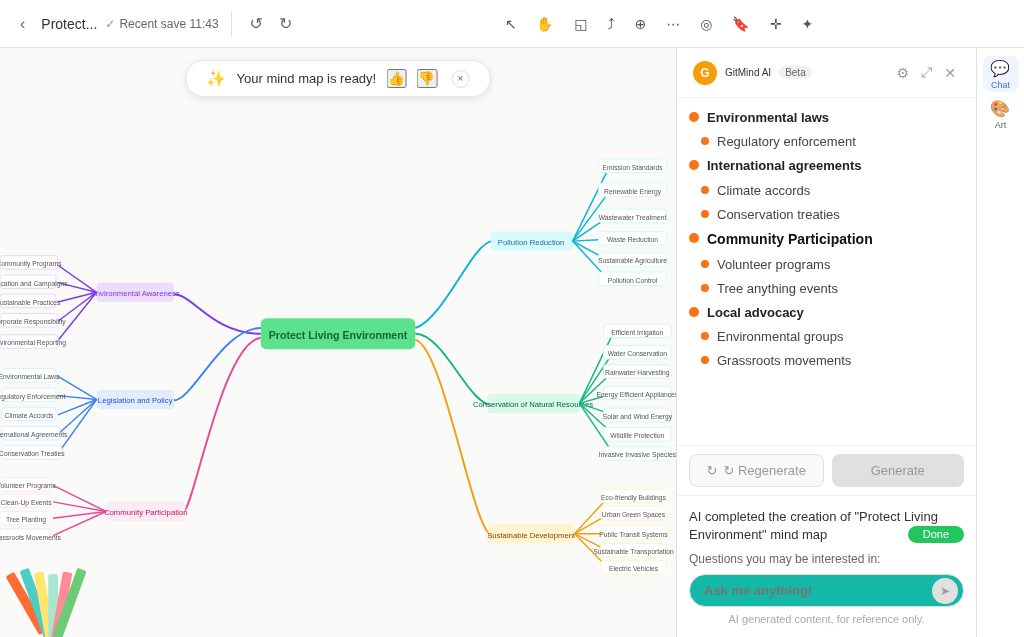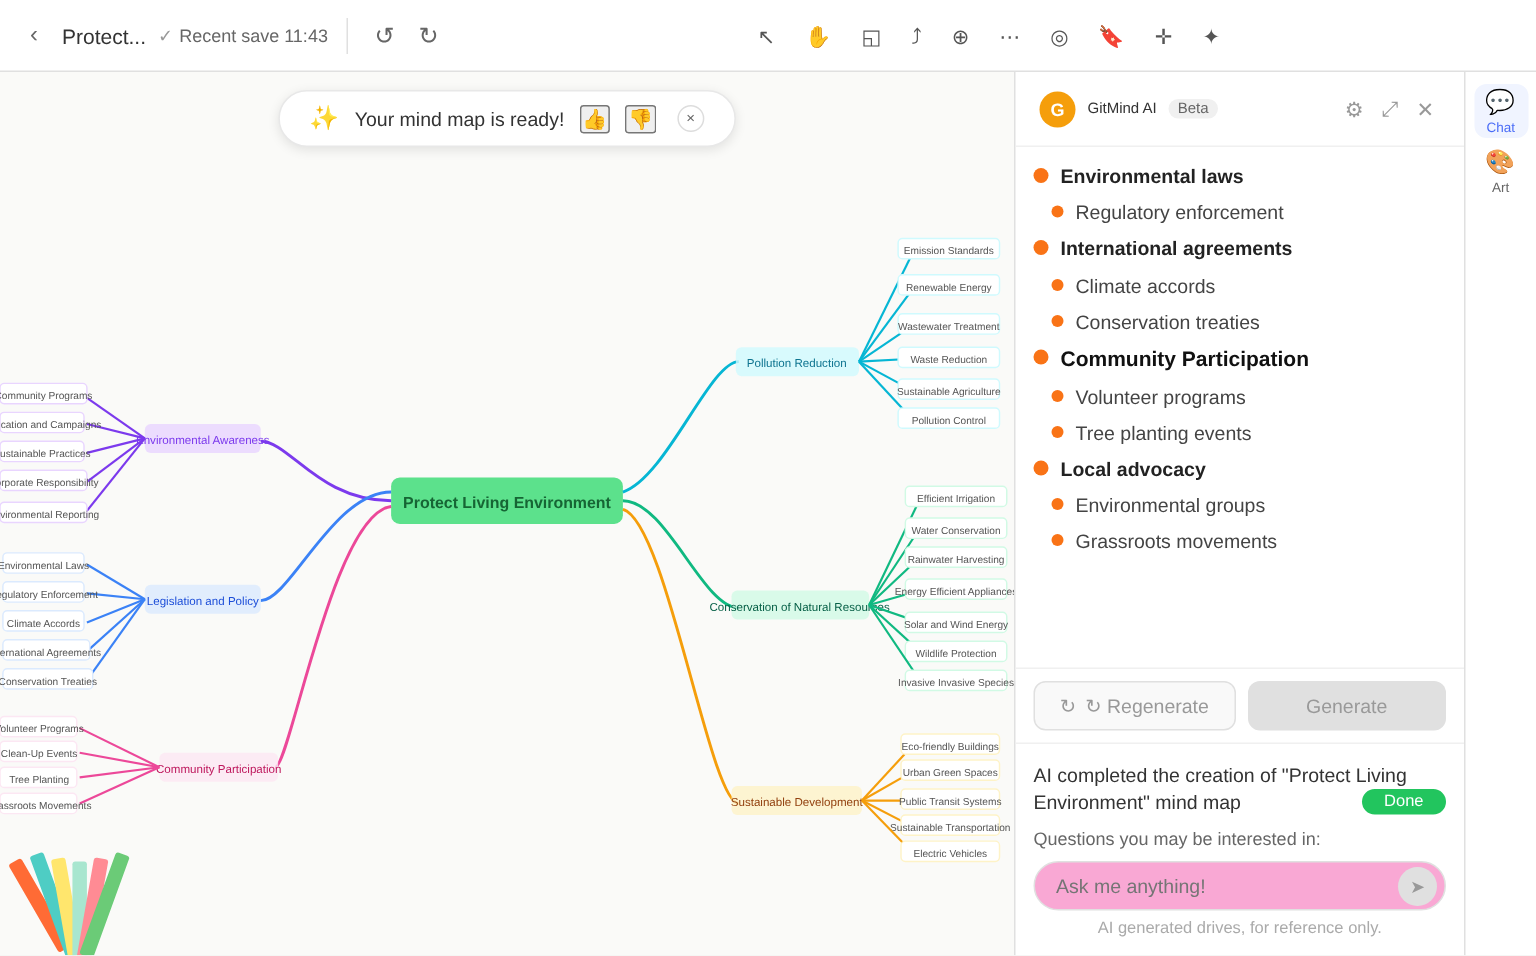--- a/index.html
+++ b/index.html
@@ -229,21 +229,22 @@
       margin-bottom: 6px;
     }
     .ask-input {
       width: 100%;
       border: 1px solid #e0e0e0;
       border-radius: 20px;
       padding: 8px 36px 8px 14px;
       font-size: 13px;
       color: #333;
       outline: none;
-      background: #f9a8d4;
+      background: #14b8a6;
+      font-weight: bold;
     }
     .send-btn {
       position: absolute;
       right: 6px;
       top: 50%;
       transform: translateY(-50%);
       background: #e0e0e0;
       border: none;
       border-radius: 50%;
       width: 26px;
@@ -510,21 +511,21 @@
           <div class="topic-item level-1 highlight">
             <span class="topic-bullet" style="background: rgb(249, 115, 22);"></span>
             <span>Community Participation</span>
           </div>
           <div class="topic-item level-2">
             <span class="topic-bullet" style="background: rgb(249, 115, 22);"></span>
             <span>Volunteer programs</span>
           </div>
           <div class="topic-item level-2">
             <span class="topic-bullet" style="background: rgb(249, 115, 22);"></span>
-            <span>Tree planting events</span>
+            <span>Tree anything events</span>
           </div>
           <div class="topic-item level-1">
             <span class="topic-bullet" style="background: rgb(249, 115, 22);"></span>
             <span>Local advocacy</span>
           </div>
           <div class="topic-item level-2">
             <span class="topic-bullet" style="background: rgb(249, 115, 22);"></span>
             <span>Environmental groups</span>
           </div>
           <div class="topic-item level-2">
@@ -549,21 +550,21 @@
         <span>AI completed the creation of "Protect Living Environment" mind map</span>
         <span class="done-badge">Done</span>
       </div>
       <div class="questions-label">Questions you may be interested in:</div>
       <div class="ask-input-container">
         <input class="ask-input" type="text" placeholder="Ask me anything!" style="">
         <button class="send-btn">
           <span>➤</span>
         </button>
       </div>
-      <div class="disclaimer">AI generated drives, for reference only.</div>
+      <div class="disclaimer">AI generated content, for reference only.</div>
     </div>
   </div>
 
   <div class="panel-icons">
     <button class="panel-icon-btn active">
       <span class="icon-symbol">💬</span>
       <span class="icon-label">Chat</span>
     </button>
     <button class="panel-icon-btn">
       <span class="icon-symbol">🎨</span>

